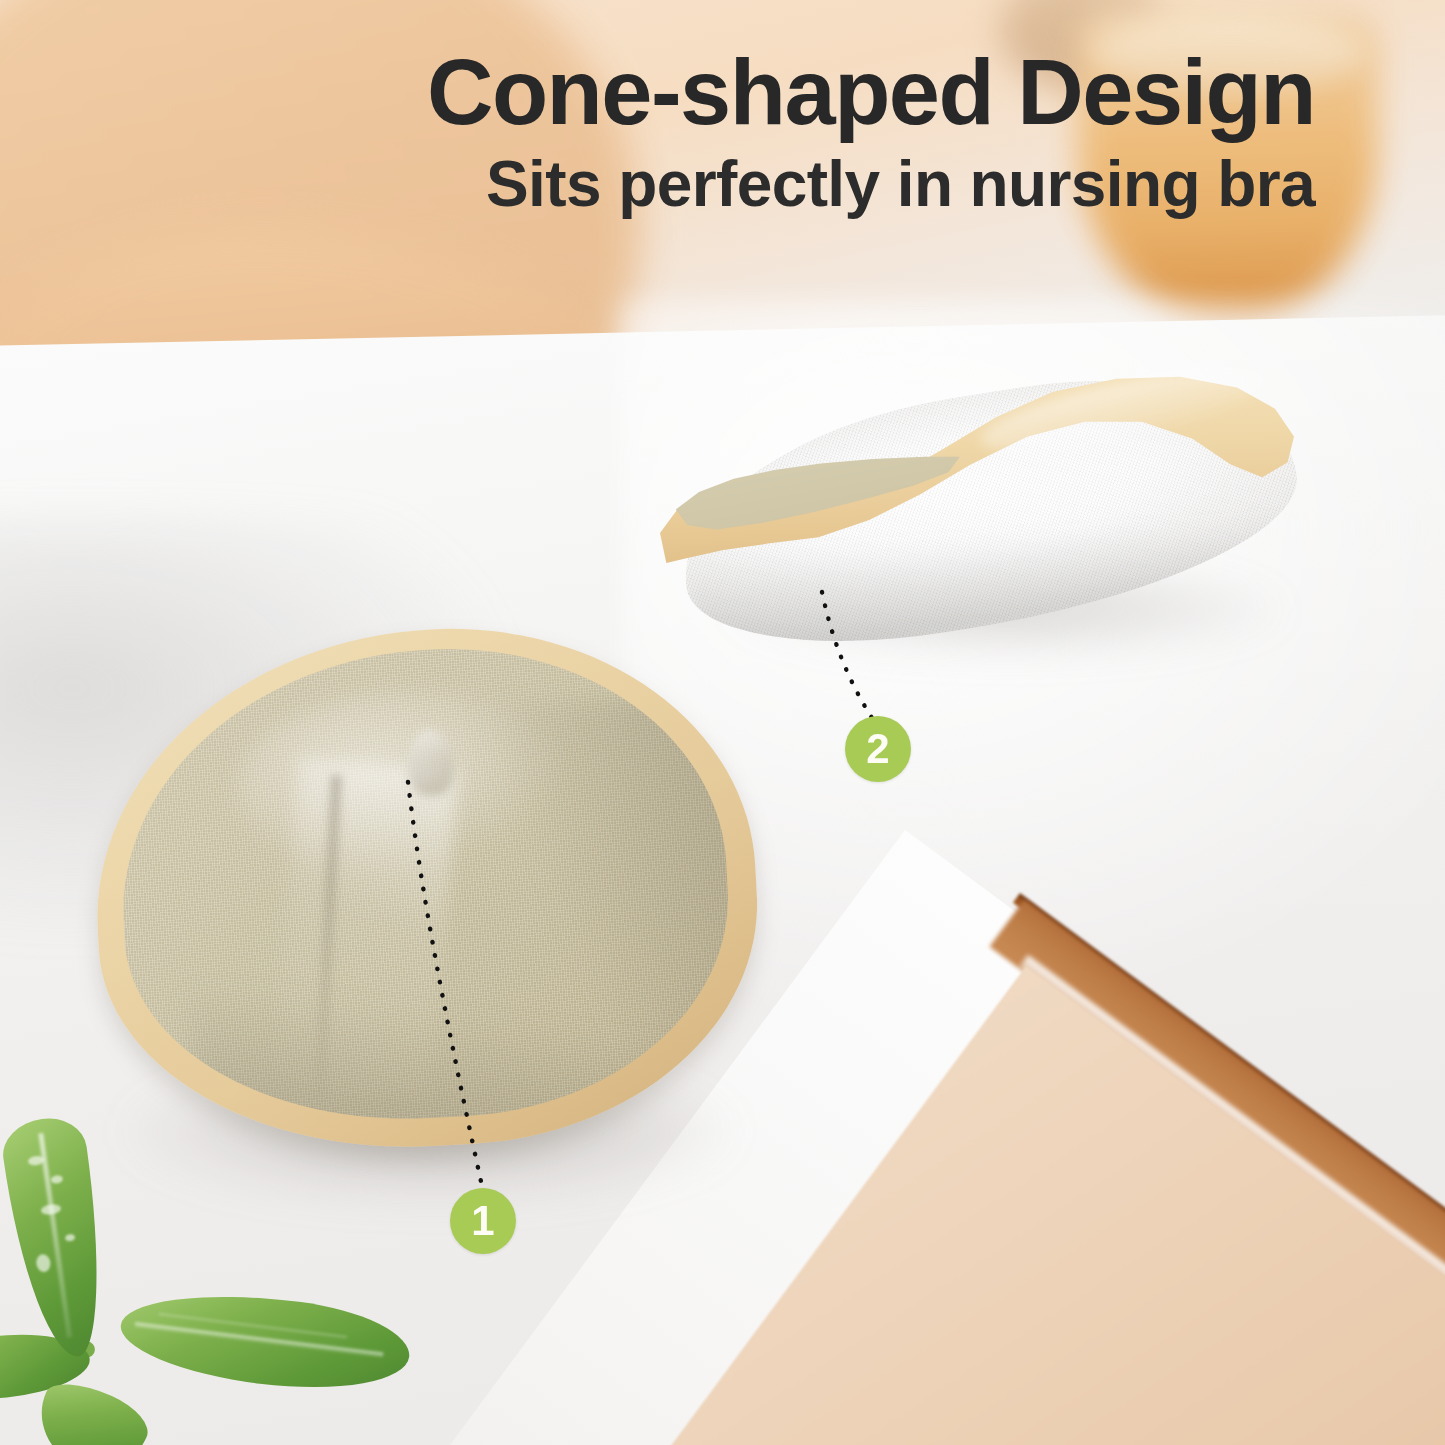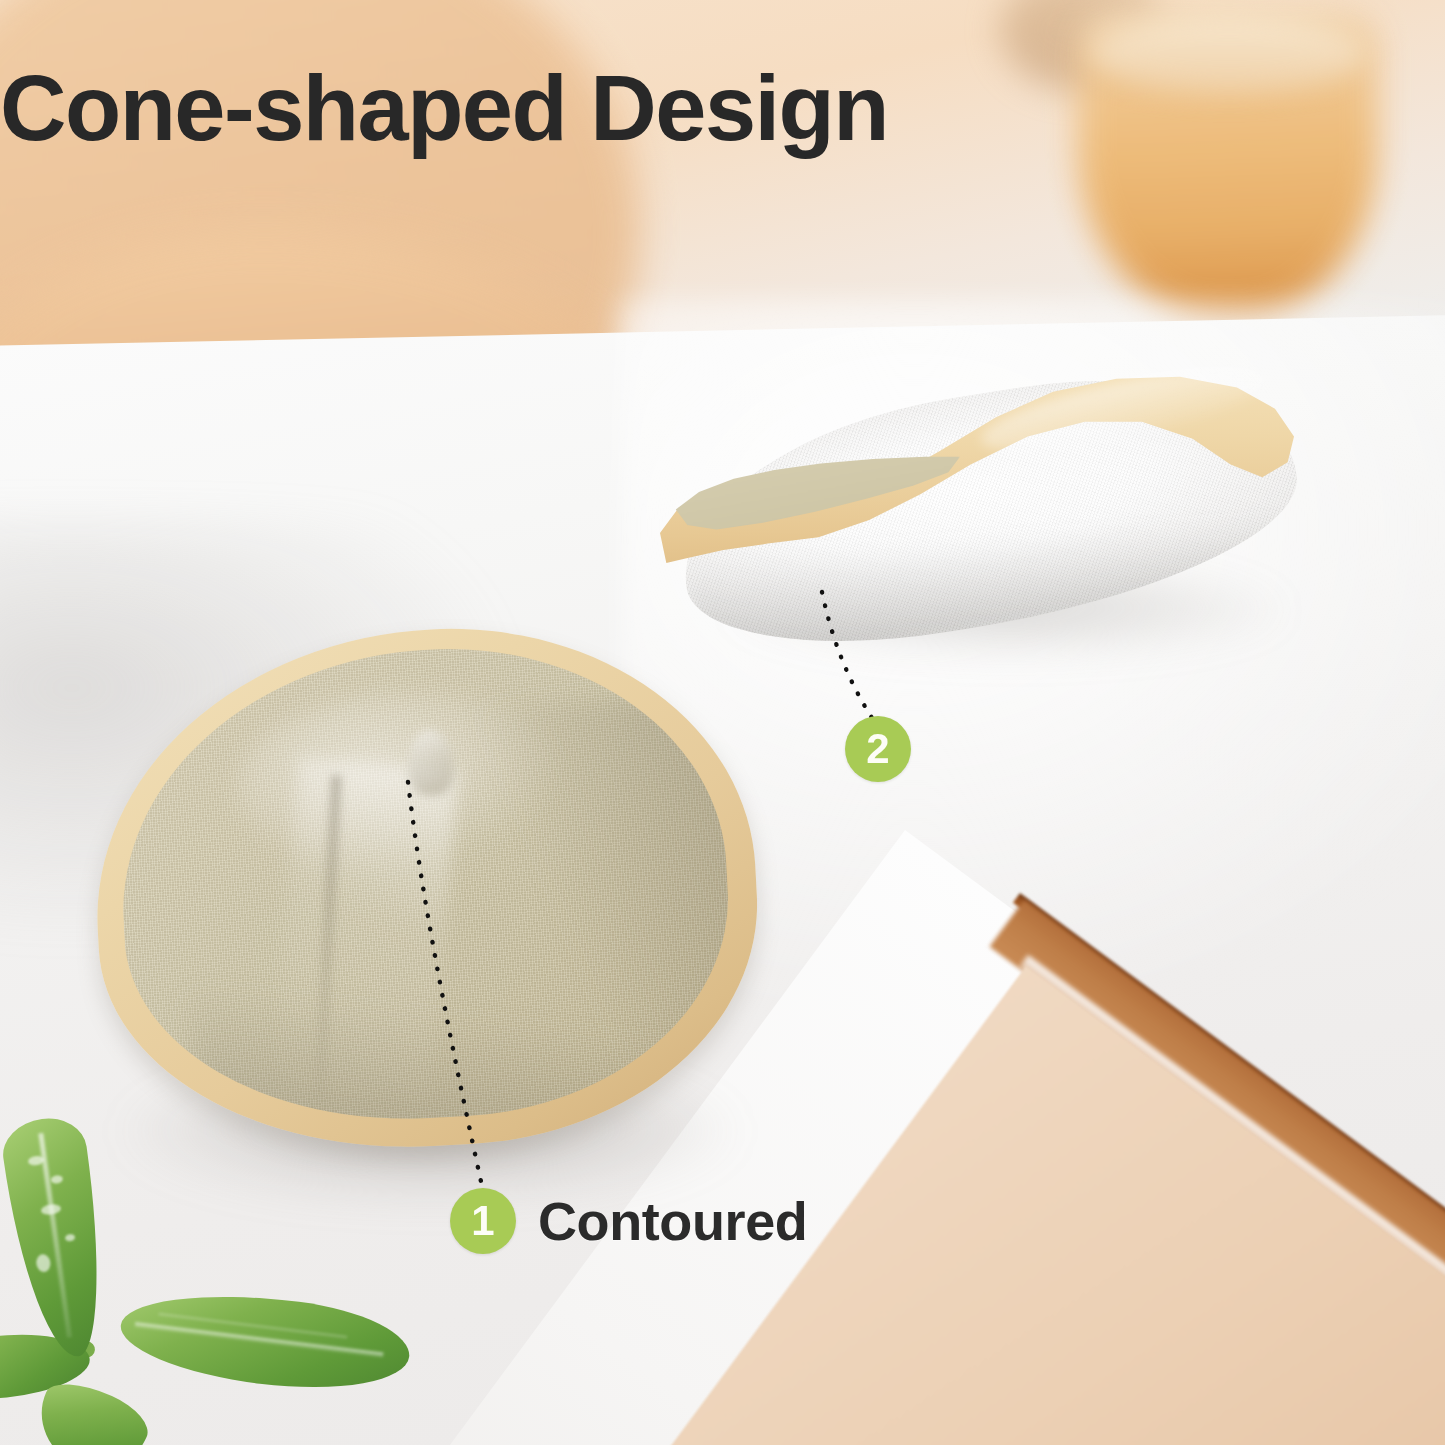--- a/index.html
+++ b/index.html
@@ -457,23 +457,23 @@
     text-shadow: 0 1px 1px rgba(255,255,255,0.55);
   }
 
   #callout-1 { left: 450px; top: 1188px; }
   #callout-2 { left: 845px; top: 716px; }
 
   
   .heading-block {
     position: absolute;
     left: 0;
-    top: 62px;
+    top: 46px;
     width: 1315px;
-    text-align: left;
+    text-align: right;
   }
   .title {
     font-size: 92px;
     font-weight: 700;
     color: #282828;
     letter-spacing: -1.5px;
     line-height: 1.0;
     margin: 0;
   }
   .subtitle {
@@ -609,24 +609,24 @@
   <svg class="leader" style="left:0;top:0;" width="1445" height="1445" viewBox="0 0 1445 1445">
     <path d="M 822 592 C 832 640, 848 680, 872 718"></path>
   </svg>
 
   <svg class="leader" style="left:0;top:0;" width="1445" height="1445" viewBox="0 0 1445 1445">
     <path d="M 408 782 C 422 900, 450 1040, 482 1186"></path>
   </svg>
 
   <div class="heading-block">
     <h1 class="title">Cone-shaped Design</h1>
+    <p class="subtitle">Sits perfectly in nursing bra</p>
   </div>
 
   <div class="callout" id="callout-2">
     <div class="badge">2</div>
   </div>
 
   <div class="callout" id="callout-1">
     <div class="badge">1</div>
-    <div class="callout-label">Contoured</div>
   </div>
 
 </div>
 
 </body></html>

